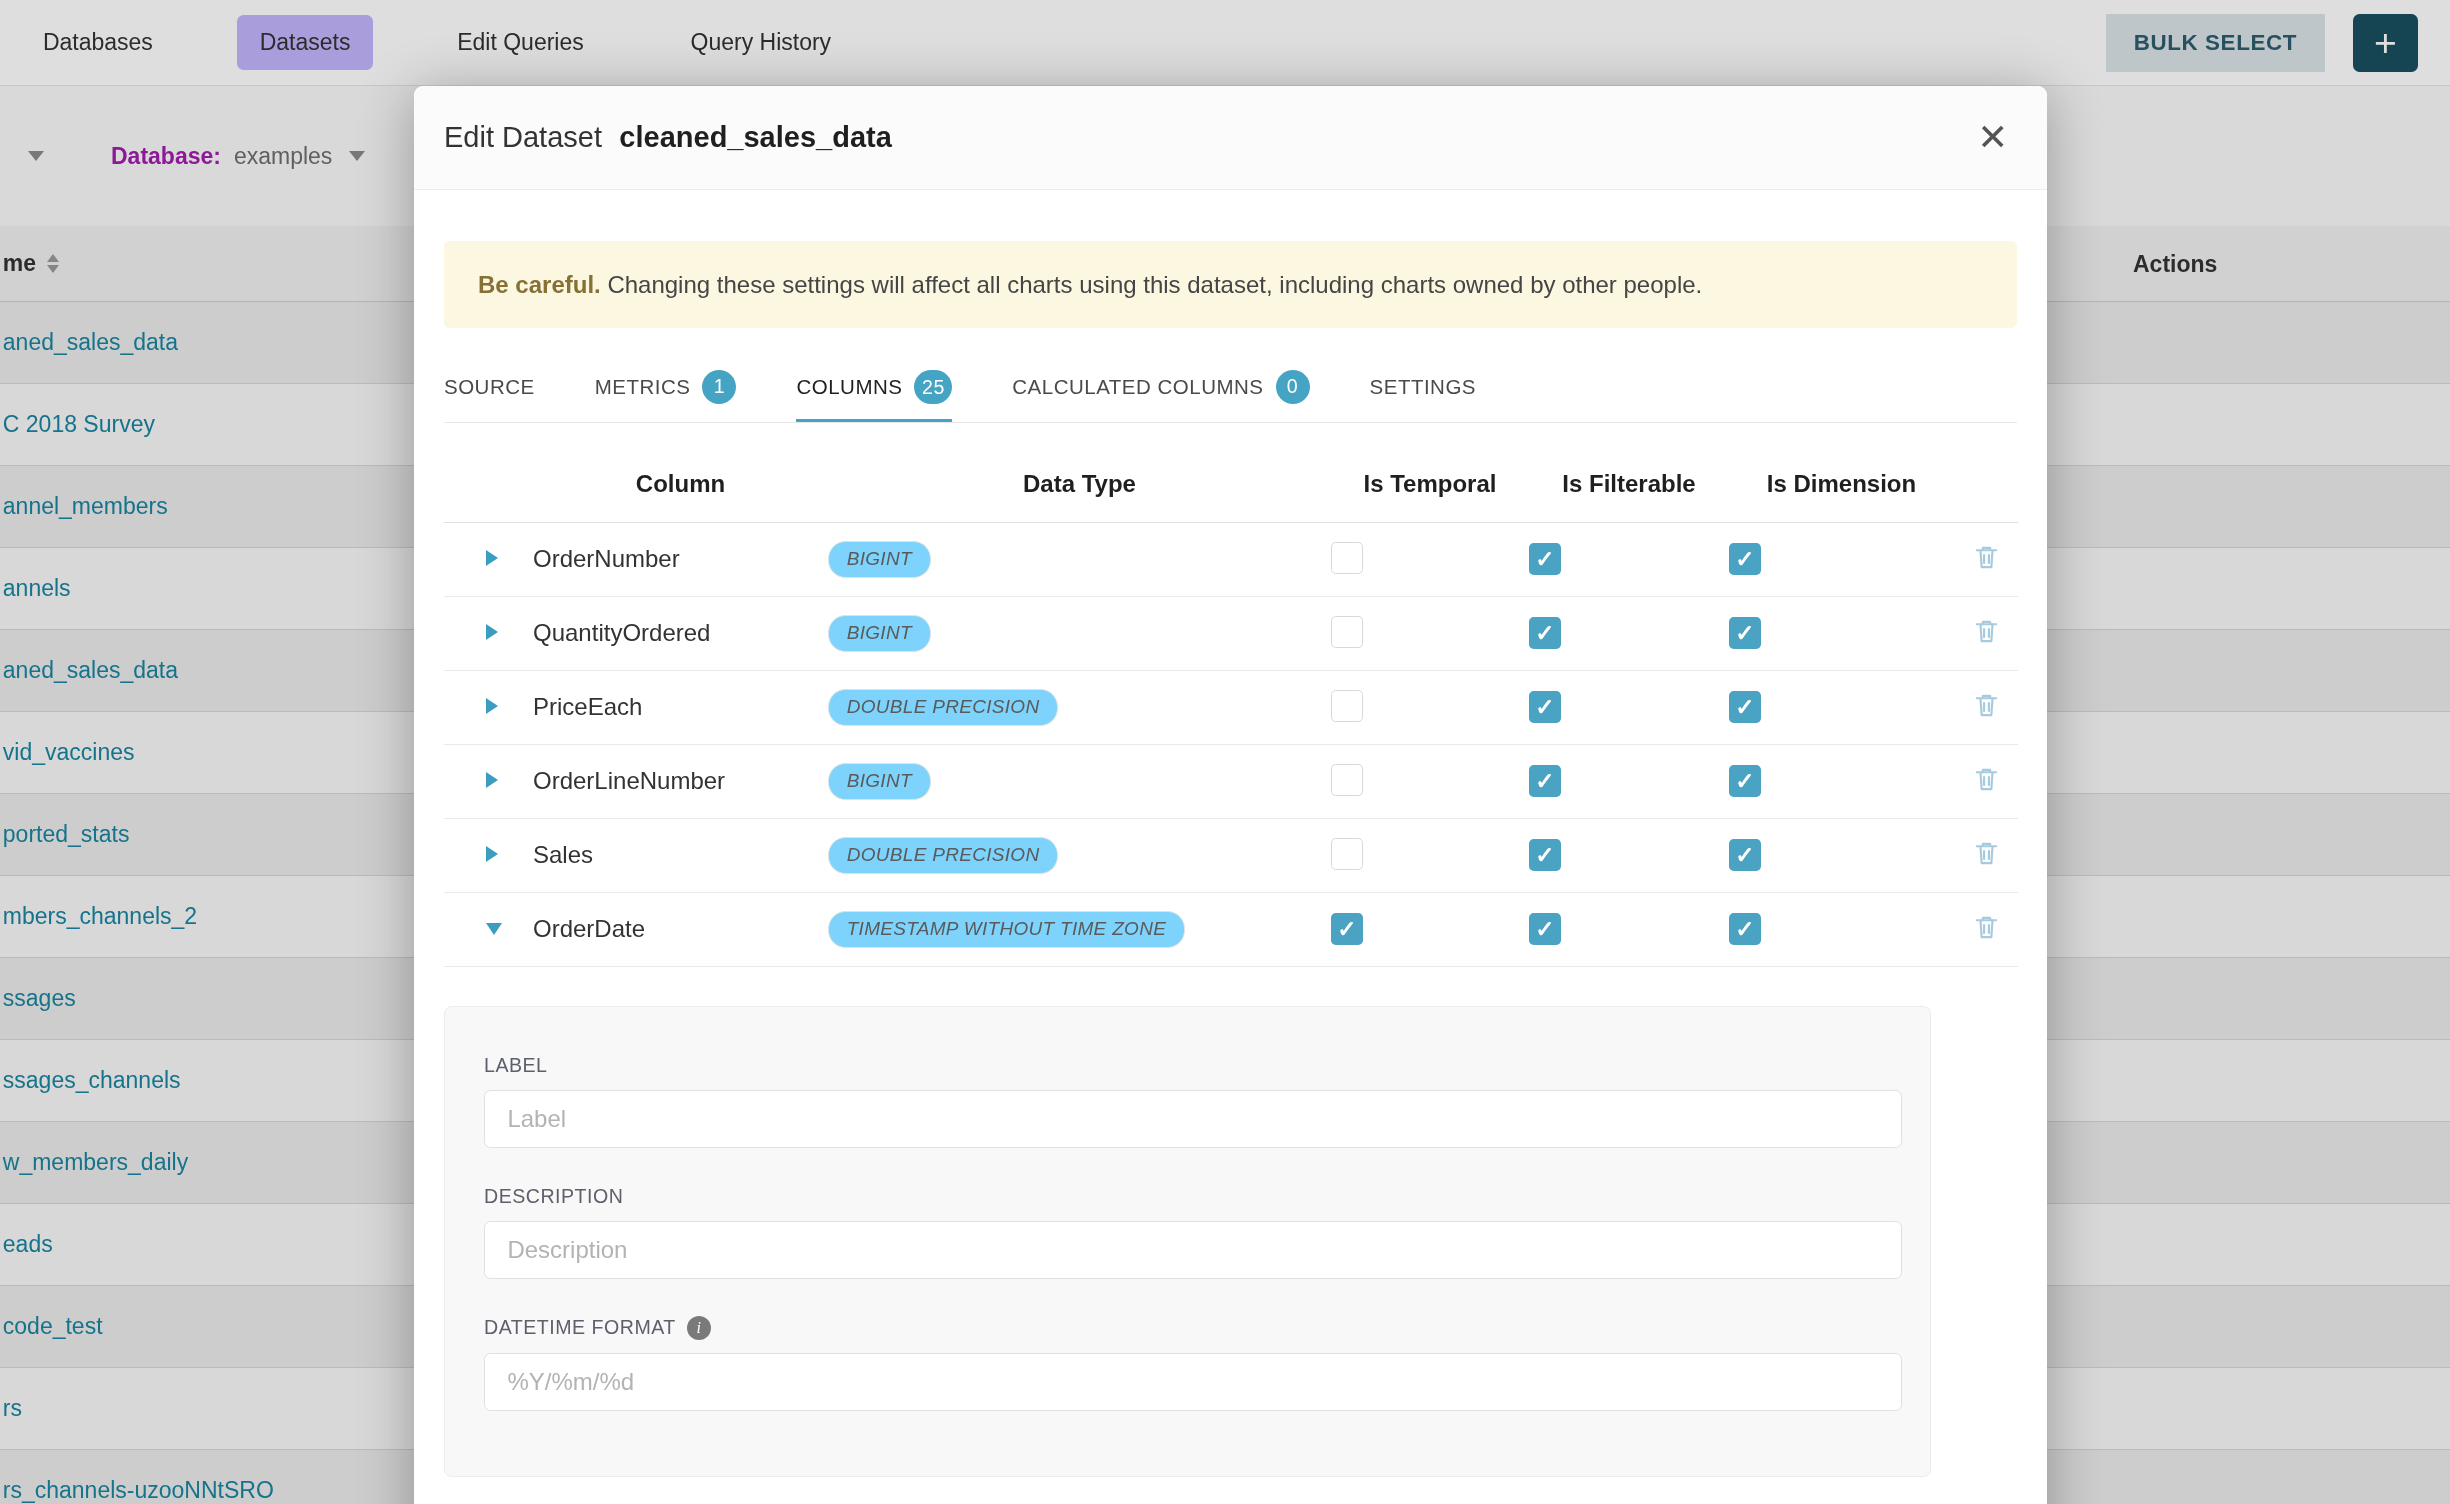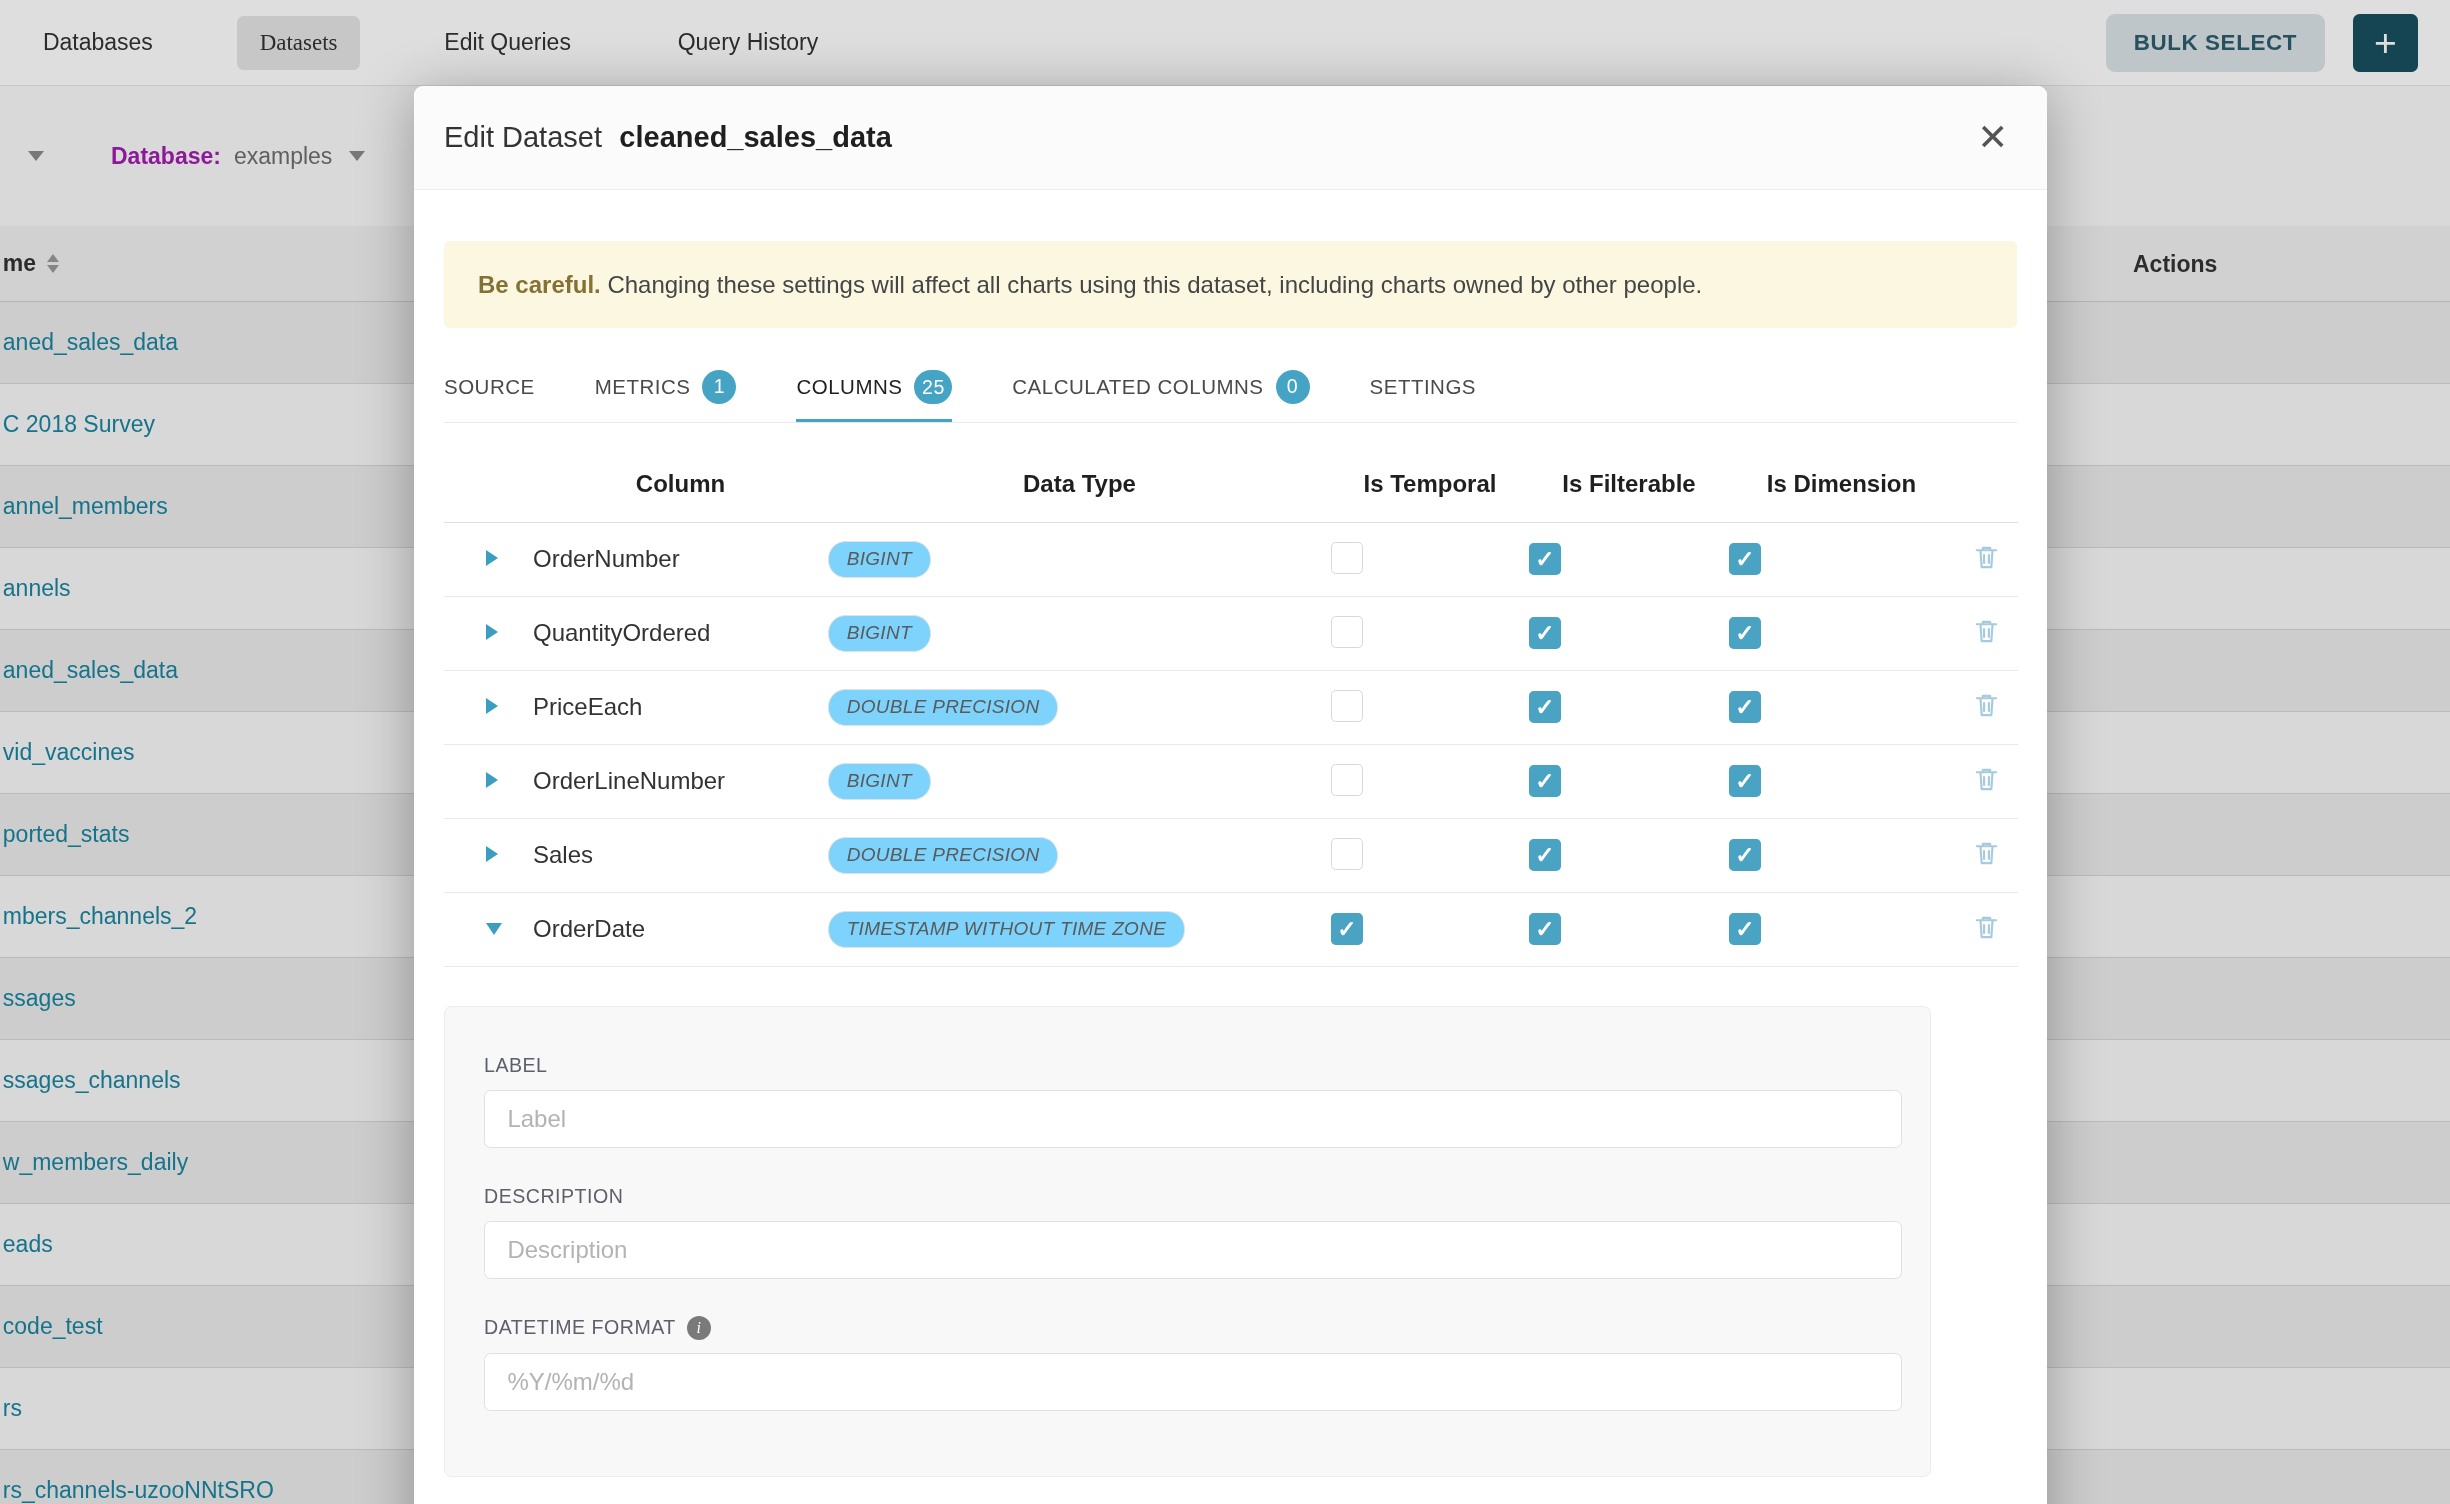--- a/index.html
+++ b/index.html
@@ -22,23 +22,23 @@
   }
 
   
   .nav{
     position:absolute;top:0;left:0;right:0;height:86px;
     background:#fff;border-bottom:0.9px solid #e5e5e5;
     display:flex;align-items:center;padding:0 32px 0 20.5px;z-index:1;
   }
   .nav-tabs{display:flex;align-items:center;gap:62px;}
   .nav-item{font-size:23px;color:#333;padding:14px 22.4px;border-radius:6.5px;cursor:pointer;white-space:nowrap;}
-  .nav-item.active{background:#e5e5e5;font-family:Liberation Serif, serif;}
+  .nav-item.active{background:#c4b5fd;}
   .bulk-btn{
-    margin-left:auto;height:58px;padding:0 28px;border:none;border-radius:9px;
+    margin-left:auto;height:58px;padding:0 28px;border:none;border-radius:1px;
     background:#dbe4e9;color:#2f5d6f;font-size:22.4px;font-weight:600;letter-spacing:0.6px;
     font-family:inherit;display:flex;align-items:center;cursor:pointer;
   }
   .add-btn{
     margin-left:28px;width:65px;height:58px;border:none;border-radius:6.5px;
     background:var(--dark-btn);color:#fff;font-size:39px;line-height:1;
     display:flex;align-items:center;justify-content:center;cursor:pointer;font-family:inherit;
   }
 
   

